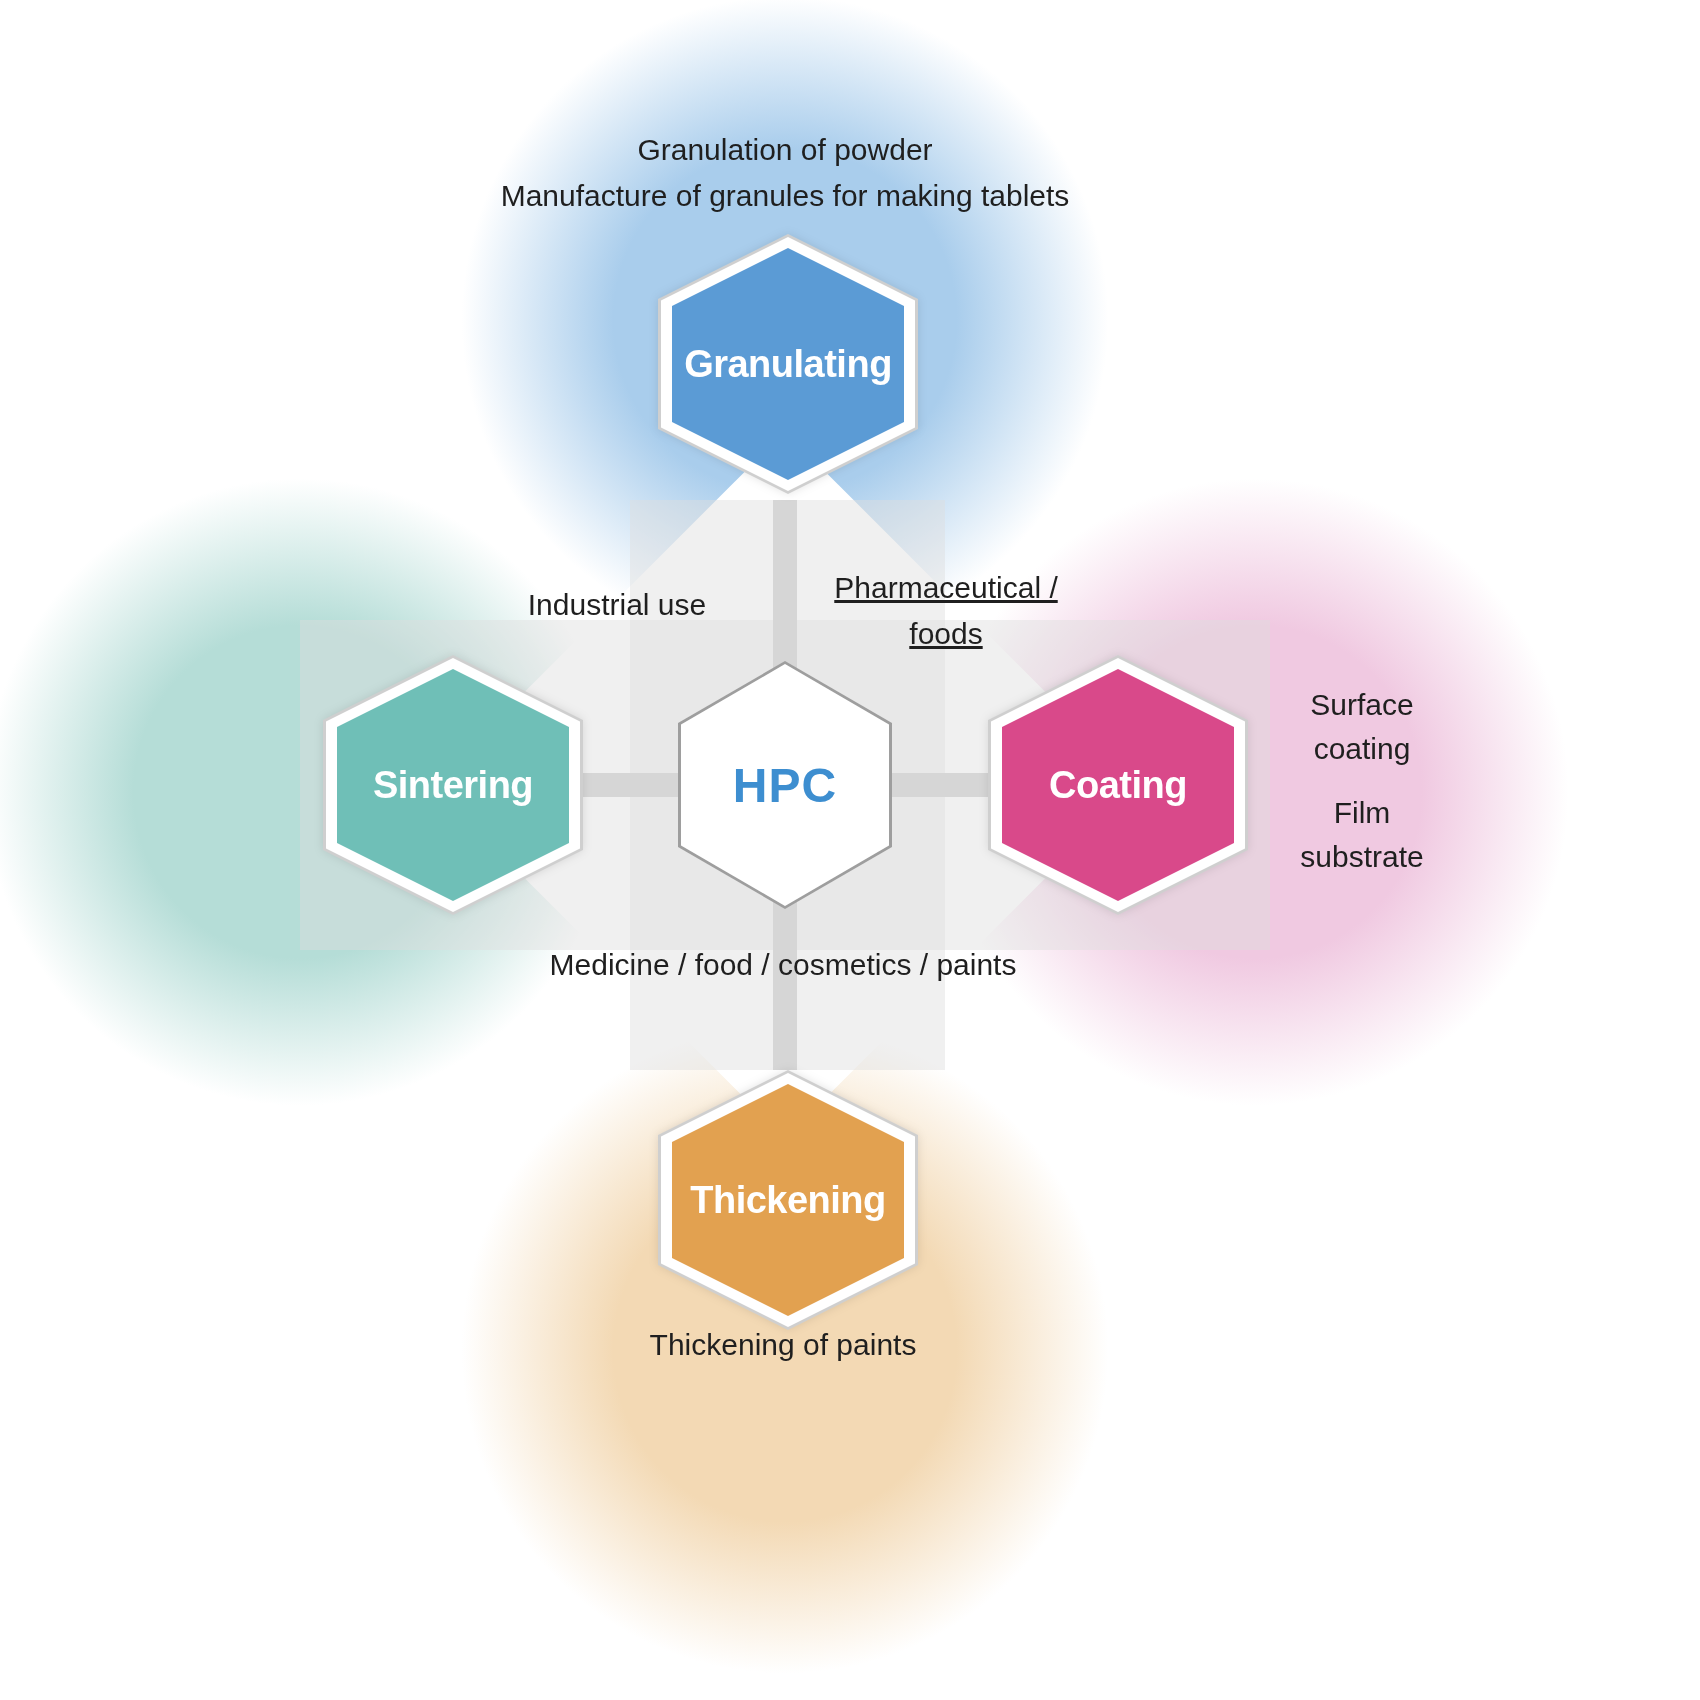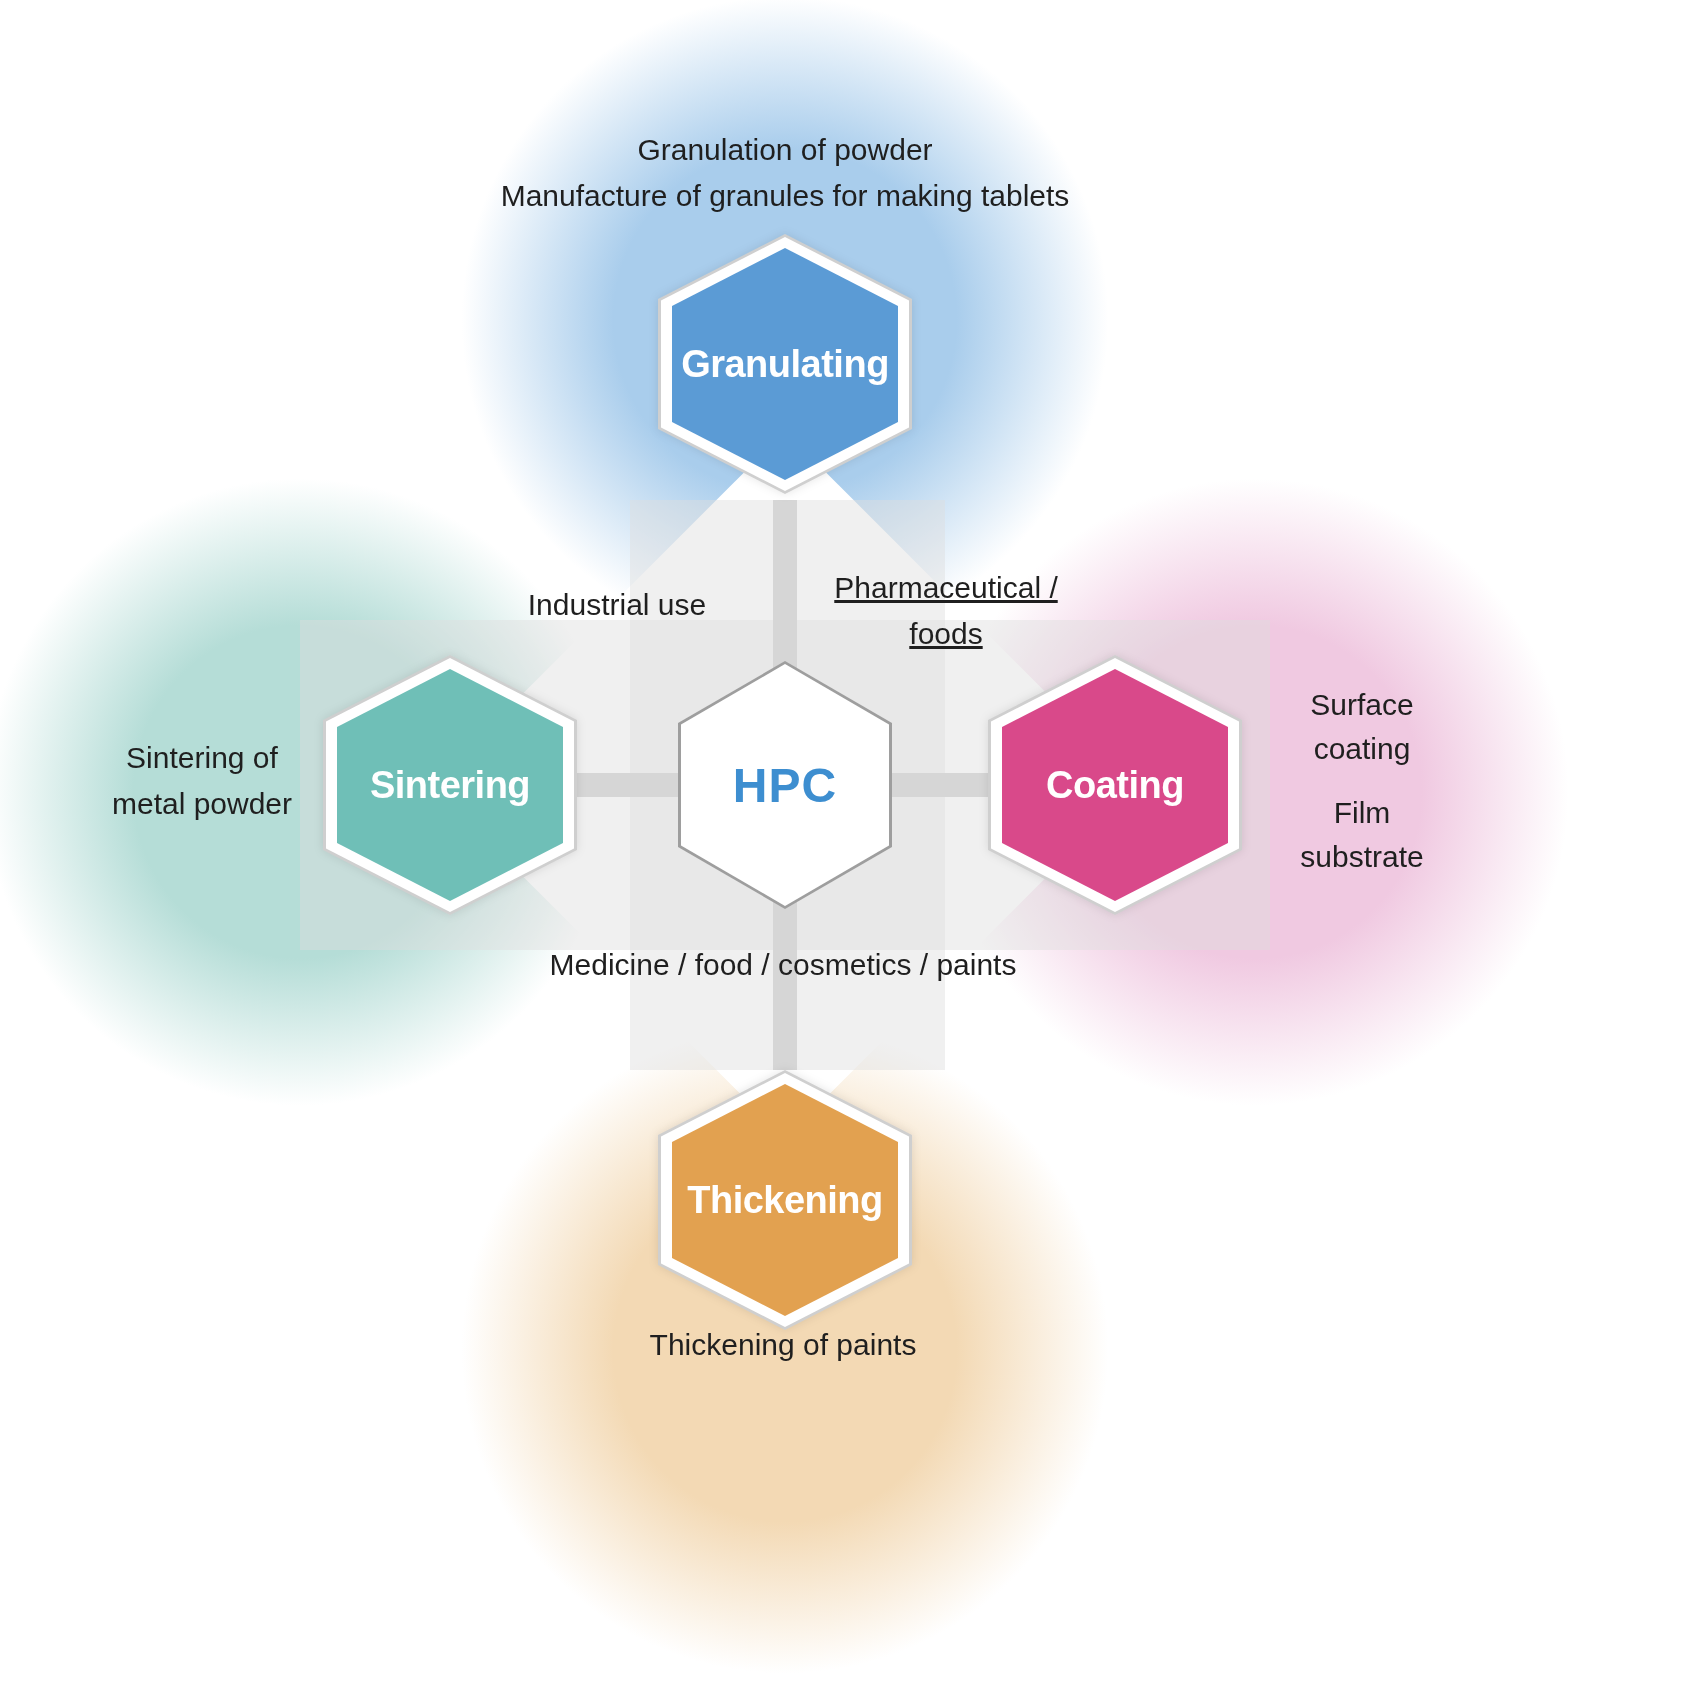--- a/index.html
+++ b/index.html
@@ -39,21 +39,21 @@
   
   .band{position:absolute;z-index:3;background:rgba(222,222,222,0.45);}
   .band-v{left:630px;top:500px;width:315px;height:570px;}
   .band-h{left:300px;top:620px;width:970px;height:330px;}
   
   .connector{position:absolute;z-index:4;background:#d6d6d6;}
   .connector-h{left:500px;top:773px;width:570px;height:24px;}
   .connector-v{left:773px;top:500px;width:24px;height:570px;}
   
   .hex{clip-path:polygon(50% 0%,100% 25%,100% 75%,50% 100%,0% 75%,0% 25%);}
-  .hex-node{position:absolute;z-index:6;width:254px;height:260px;filter:drop-shadow(0 0 5px rgba(0,0,0,0.10));}
+  .hex-node{position:absolute;z-index:6;width:254px;height:260px;filter:drop-shadow(0 0 5px rgba(0,0,0,0.10));padding-left:6px;}
   .hex-edge{position:absolute;inset:0;background:#cfcfcf;}
   .hex-white{position:absolute;inset:3px;background:#ffffff;}
   .hex-fill{position:absolute;inset:14px;display:flex;align-items:center;justify-content:center;}
   .hex-label{
     font-weight:bold;font-size:38px;letter-spacing:-0.5px;
     color:#ffffff;white-space:nowrap;
   }
   .hex-top{left:658px;top:234px;}
   .hex-left{left:323px;top:655px;}
   .hex-right{left:988px;top:655px;}
@@ -111,24 +111,20 @@
 
   <div class="caption cap-industrial">
     <div>Industrial use</div>
   </div>
 
   <div class="caption cap-pharma">
     <div>Pharmaceutical /</div>
     <div>foods</div>
   </div>
 
-  <div class="caption cap-sintering">
-    <div>Sintering of</div>
-    <div>metal powder</div>
-  </div>
 
   <div class="caption cap-coating">
     <div>Surface</div>
     <div>coating</div>
     <div class="gap">Film</div>
     <div>substrate</div>
   </div>
 
   <div class="caption cap-medicine">
     <div>Medicine / food / cosmetics / paints</div>

